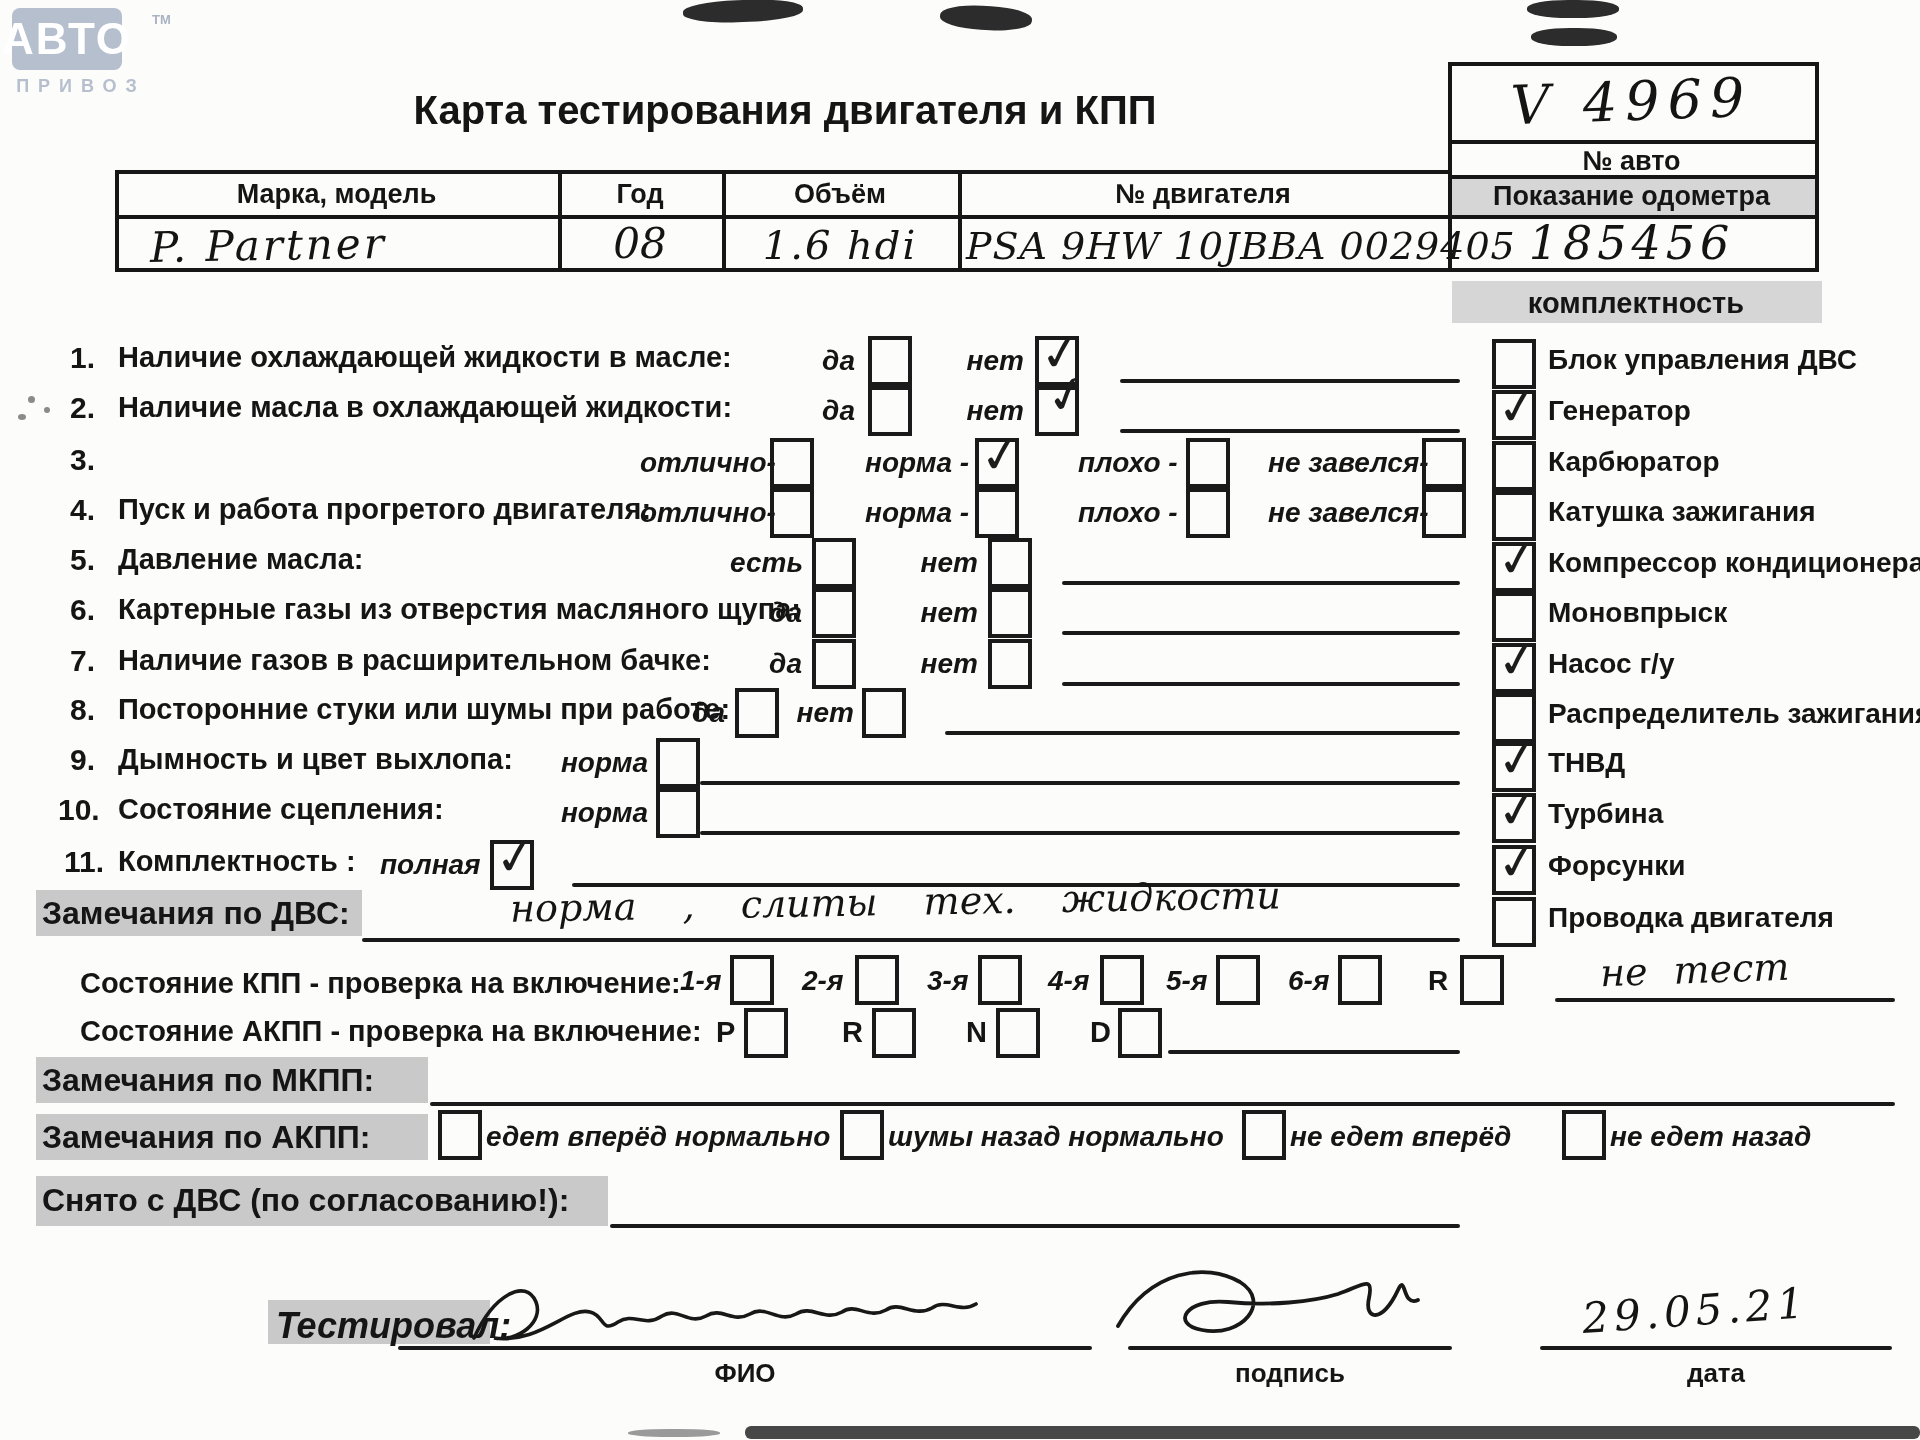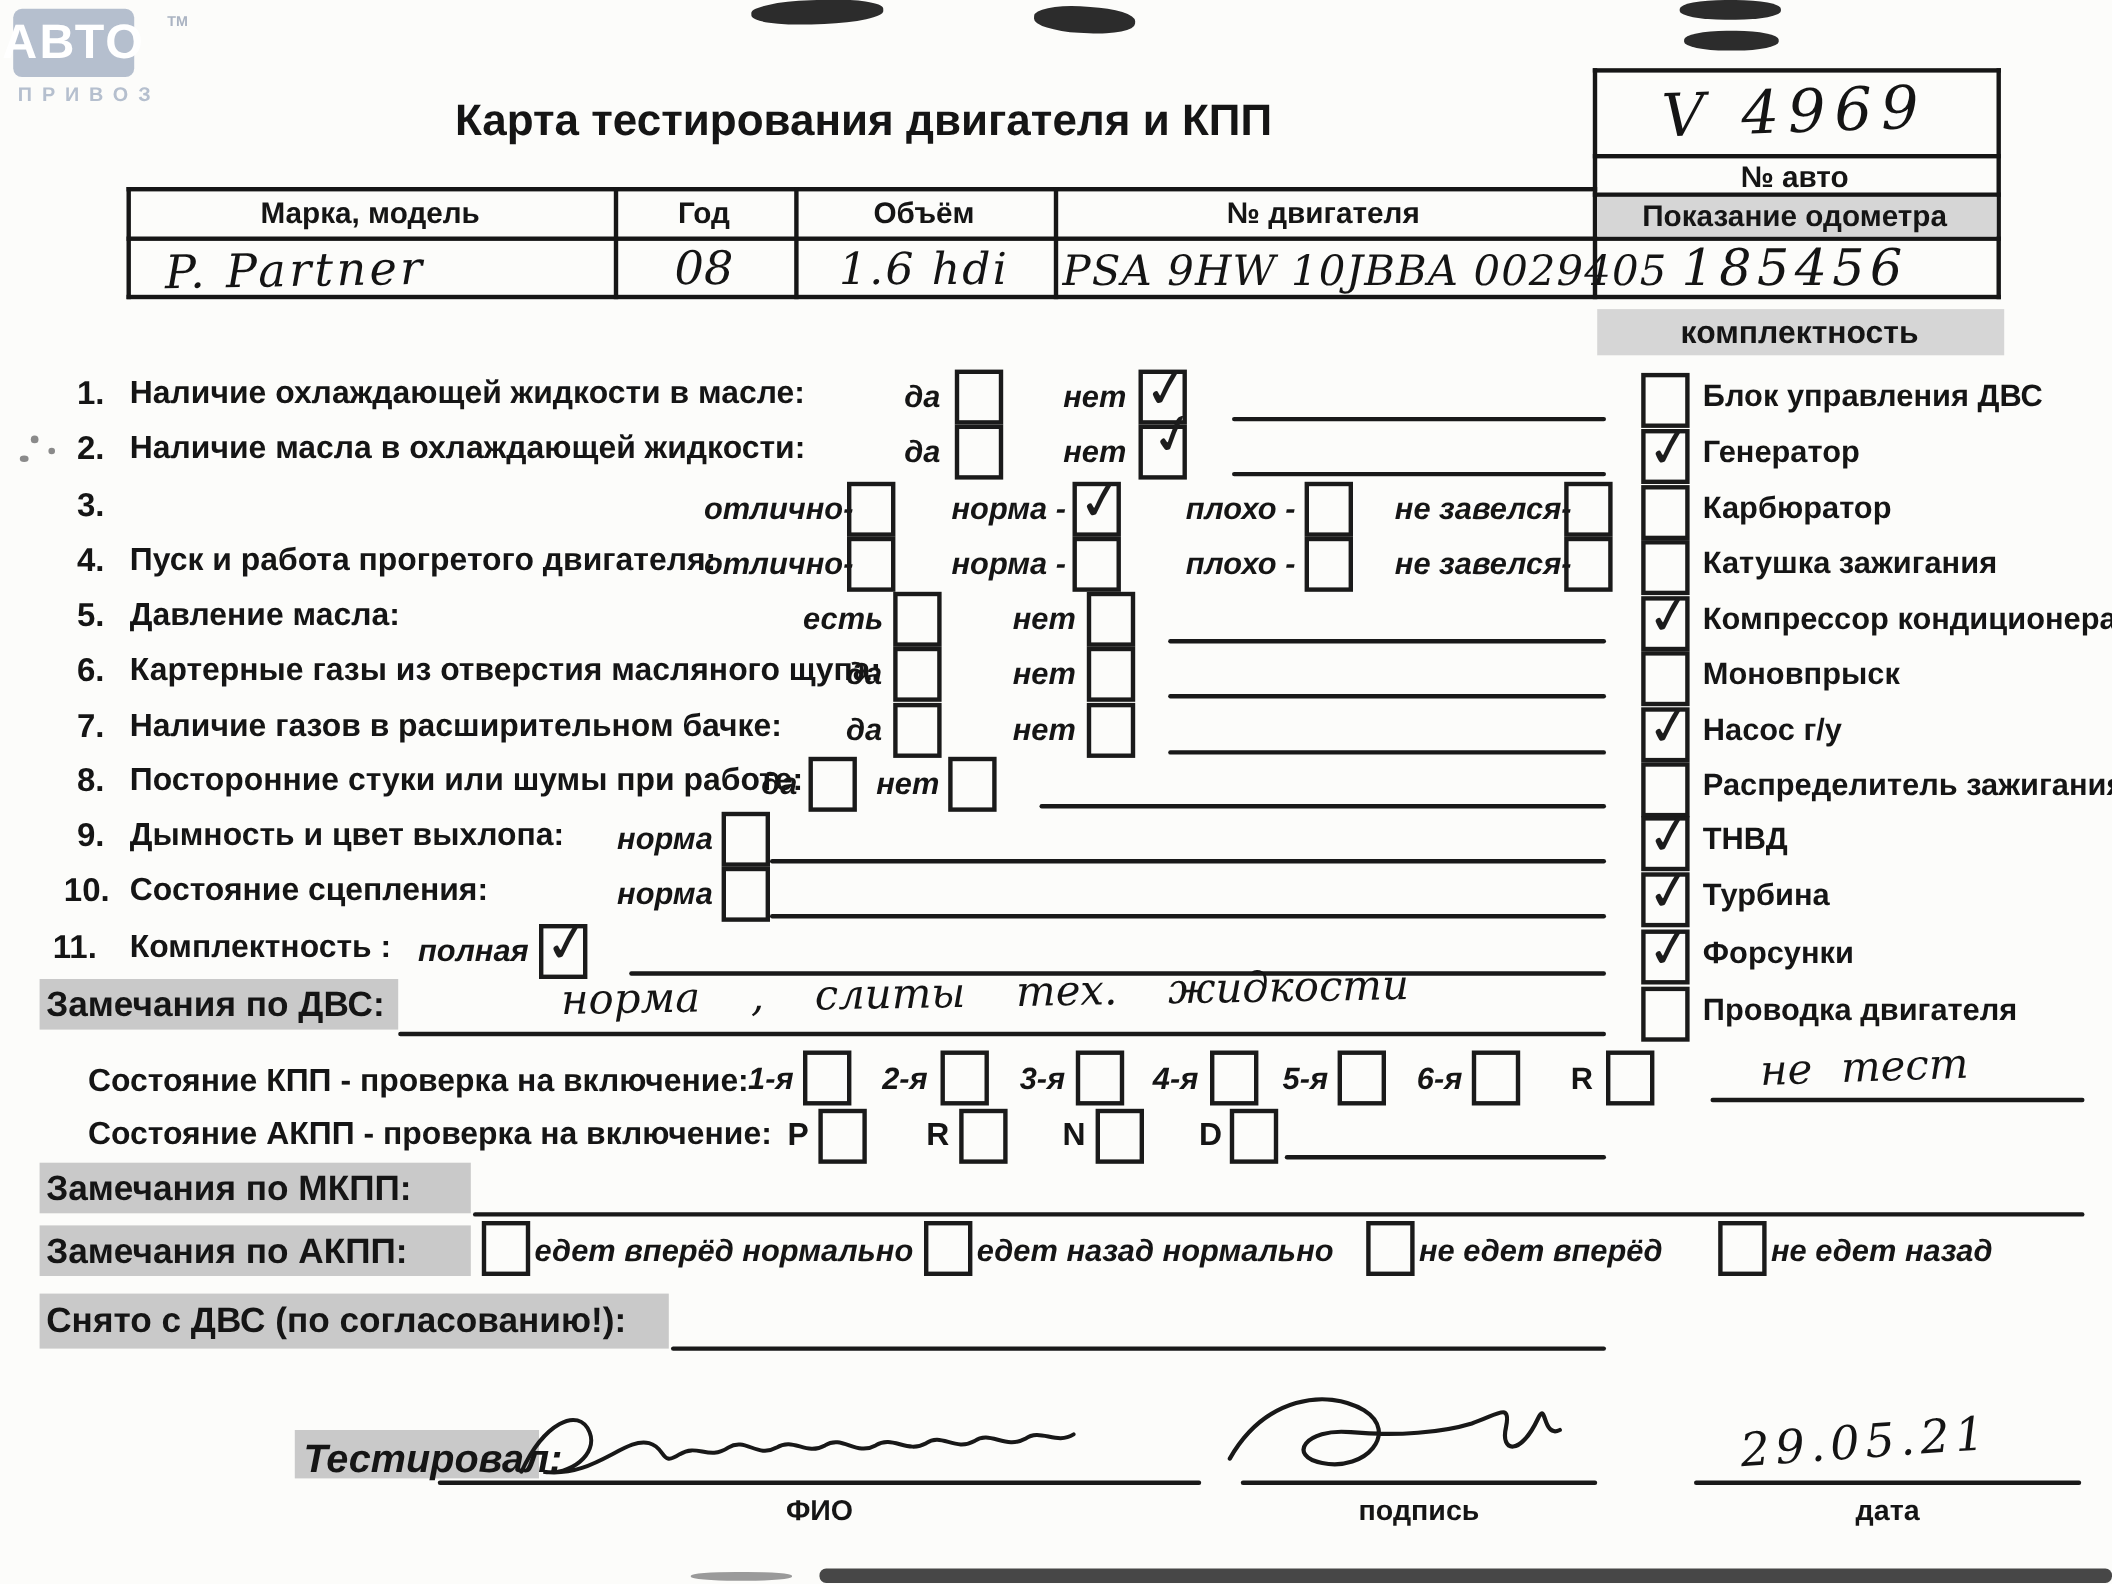--- a/index.html
+++ b/index.html
@@ -166,21 +166,21 @@
   <span class="opt" style="left:556px;top:747px;width:92px;text-align:right;">норма</span>
   <span class="cb" style="left:656px;top:738px;" data-checked="false"></span>
   <span class="line" style="left:700px;top:781px;width:760px;"></span>
 
   <span class="num" style="left:58px;top:793px;">10.</span>
   <span class="lbl" style="left:118px;top:793px;">Состояние сцепления:</span>
   <span class="opt" style="left:556px;top:797px;width:92px;text-align:right;">норма</span>
   <span class="cb" style="left:656px;top:788px;" data-checked="false"></span>
   <span class="line" style="left:700px;top:831px;width:760px;"></span>
 
-  <span class="num" style="left:48px;top:845px;">11.</span>
+  <span class="num" style="left:64px;top:845px;">11.</span>
   <span class="lbl" style="left:118px;top:845px;">Комплектность :</span>
   <span class="opt" style="left:380px;top:849px;width:100px;text-align:right;">полная</span>
   <span class="cb" style="left:490px;top:840px;" data-checked="true"></span>
   <span class="line" style="left:572px;top:883px;width:888px;"></span>
 
   <div class="shade" style="left:36px;top:890px;width:326px;height:46px;"></div>
   <span class="sec" style="left:42px;top:895px;">Замечания по ДВС:</span>
   <span class="line" style="left:362px;top:938px;width:1098px;"></span>
   <div class="hw" style="left:510px;top:880px;font-size:38px;word-spacing:34px;transform:rotate(-1deg);">норма ,  слиты  тех.  жидкости</div>
 
@@ -215,21 +215,21 @@
 
   <div class="shade" style="left:36px;top:1057px;width:392px;height:46px;"></div>
   <span class="sec" style="left:42px;top:1062px;">Замечания по МКПП:</span>
   <span class="line" style="left:430px;top:1102px;width:1465px;"></span>
 
   <div class="shade" style="left:36px;top:1114px;width:392px;height:46px;"></div>
   <span class="sec" style="left:42px;top:1119px;">Замечания по АКПП:</span>
   <span class="cb" style="left:438px;top:1110px;" data-checked="false"></span>
   <span class="opt" style="left:486px;top:1121px;">едет вперёд нормально</span>
   <span class="cb" style="left:840px;top:1110px;" data-checked="false"></span>
-  <span class="opt" style="left:888px;top:1121px;">едет назад нормально</span>
+  <span class="opt" style="left:888px;top:1121px;">шумы назад нормально</span>
   <span class="cb" style="left:1242px;top:1110px;" data-checked="false"></span>
   <span class="opt" style="left:1290px;top:1121px;">не едет вперёд</span>
   <span class="cb" style="left:1562px;top:1110px;" data-checked="false"></span>
   <span class="opt" style="left:1610px;top:1121px;">не едет назад</span>
 
   <div class="shade" style="left:36px;top:1176px;width:572px;height:50px;"></div>
   <span class="sec" style="left:42px;top:1182px;">Снято с ДВС (по согласованию!):</span>
   <span class="line" style="left:610px;top:1224px;width:850px;"></span>
 
   <div class="shade2" style="left:1452px;top:281px;width:370px;height:42px;"></div>

